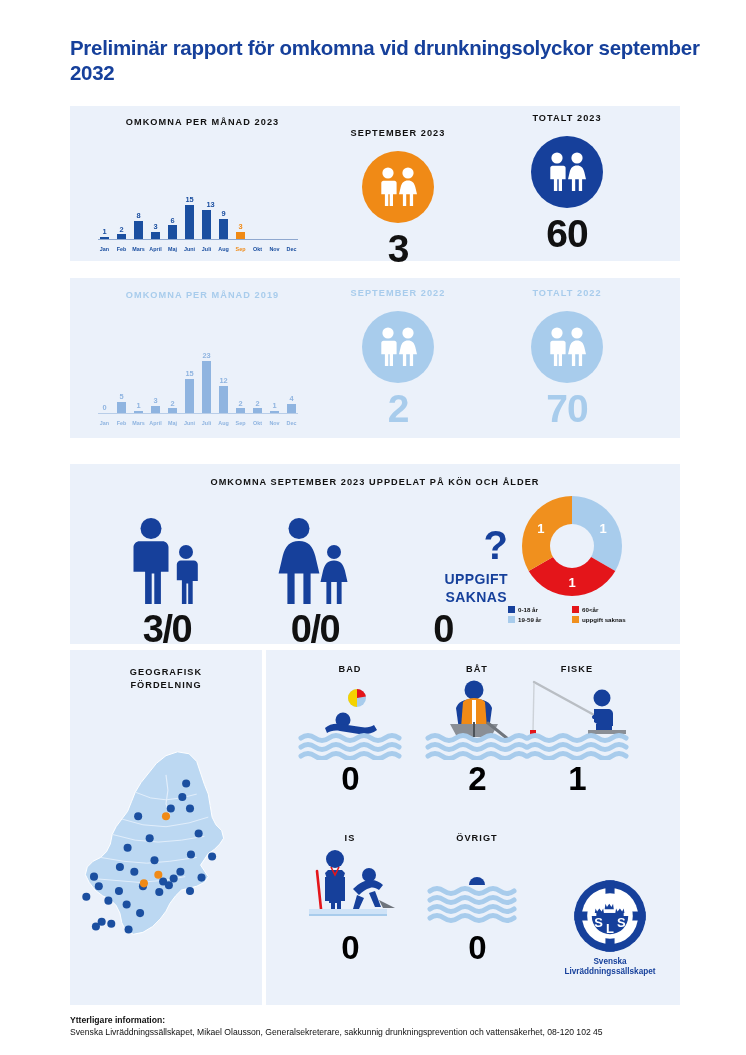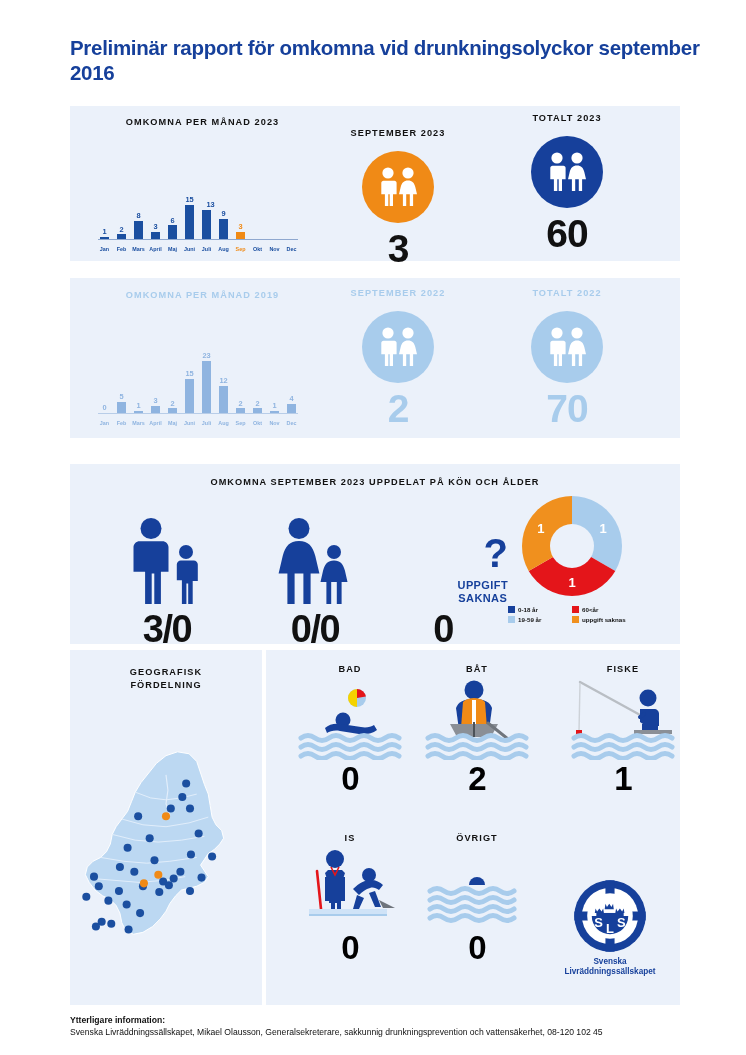--- a/index.html
+++ b/index.html
@@ -49,21 +49,21 @@
   .circle-stat{position:absolute;text-align:center;width:110px;}
   .circ{width:72px;height:72px;border-radius:50%;margin:0 auto;
         display:flex;align-items:center;justify-content:center;}
   .bignum{font-size:39px;font-weight:bold;line-height:1;margin-top:6px;letter-spacing:-1px;}
 
   
   .gcell{position:absolute;text-align:center;width:150px;}
   .gicon{height:108px;display:flex;align-items:flex-end;justify-content:center;}
   .gnum{font-size:38px;font-weight:bold;line-height:1;letter-spacing:-1.5px;margin-top:4px;}
   .qmark{font-size:40px;font-weight:bold;color:#16409b;line-height:1;}
-  .qlabel{font-size:11px;font-weight:bold;color:#16409b;line-height:1.25;letter-spacing:0.4px;margin-top:6px;}
+  .qlabel{font-size:14px;font-weight:bold;color:#16409b;line-height:1.25;letter-spacing:0.4px;margin-top:6px;}
 
   
   .donut-wrap{position:absolute;left:508px;top:494px;width:128px;}
   .legend{display:flex;flex-wrap:wrap;width:128px;margin-top:8px;
           font-size:6.2px;font-weight:bold;color:#111;}
   .lg-item{display:flex;align-items:center;width:64px;margin-bottom:3px;}
   .lg-sw{width:7px;height:7px;margin-right:3px;flex:none;}
 
   
   .mapbox{position:absolute;left:70px;top:684px;width:192px;height:320px;}
@@ -81,21 +81,21 @@
   
   .footer{position:absolute;left:70px;top:1014px;width:620px;}
   .f-head{font-size:8.6px;font-weight:bold;color:#111;line-height:1.4;}
   .f-body{font-size:8.6px;color:#111;line-height:1.45;}
 </style>
 </head>
 <body>
 
 <div class="page">
 
-  <div class="title">Preliminär rapport för omkomna vid drunkningsolyckor september 2016</div>
+  <div class="title">Preliminär rapport för omkomna vid drunkningsolyckor september 2032</div>
 
   <div class="panel" id="panel-2023"></div>
 
   <div class="sec-title" style="left:70px;top:117px;width:265px;">OMKOMNA PER MÅNAD 2023</div>
 
   <div class="chart" id="chart2023" style="left:98px;top:178px;width:200px;height:75px;">
     <div class="bars">
         <div class="bcol">
           <div class="bval" style="color: rgb(27, 79, 160);">1</div>
           <div class="bar" style="height: 2.26087px; background: rgb(27, 79, 160);"></div>
@@ -461,21 +461,21 @@
             <path d="M6 62q7-5 14 0t14 0 14 0 14 0 14 0 14 0 14 0"></path>
             <path d="M6 71q7-5 14 0t14 0 14 0 14 0 14 0 14 0 14 0"></path>
             <path d="M6 80q7-5 14 0t14 0 14 0 14 0 14 0 14 0 14 0"></path>
           </g>
         </g>
       </svg>
     </div>
     <div class="act-num">2</div>
   </div>
 
-  <div class="act" style="left:558px;top:664px;">
+  <div class="act" style="left:512px;top:664px;">
     <div class="act-label">FISKE</div>
     <div class="act-art">
       <svg width="110" height="84" viewBox="0 0 110 84" aria-hidden="true">
         <g>
           <path d="M12 6 L74 40" stroke="#b9bec4" stroke-width="2.4" fill="none" stroke-linecap="round"></path>
           <path d="M12 7 L11 55" stroke="#cdd2d8" stroke-width="1.4" fill="none"></path>
           <path d="M8 54h6v7H8z" fill="#e4151a"></path>
           <circle cx="80" cy="22" r="8.5" fill="#16409b"></circle>
           <path d="M72 33h14c3 0 5 2 5 5v12H78l-6-4z" fill="#16409b"></path>
           <path d="M74 48h16v8H74z" fill="#16409b"></path>

